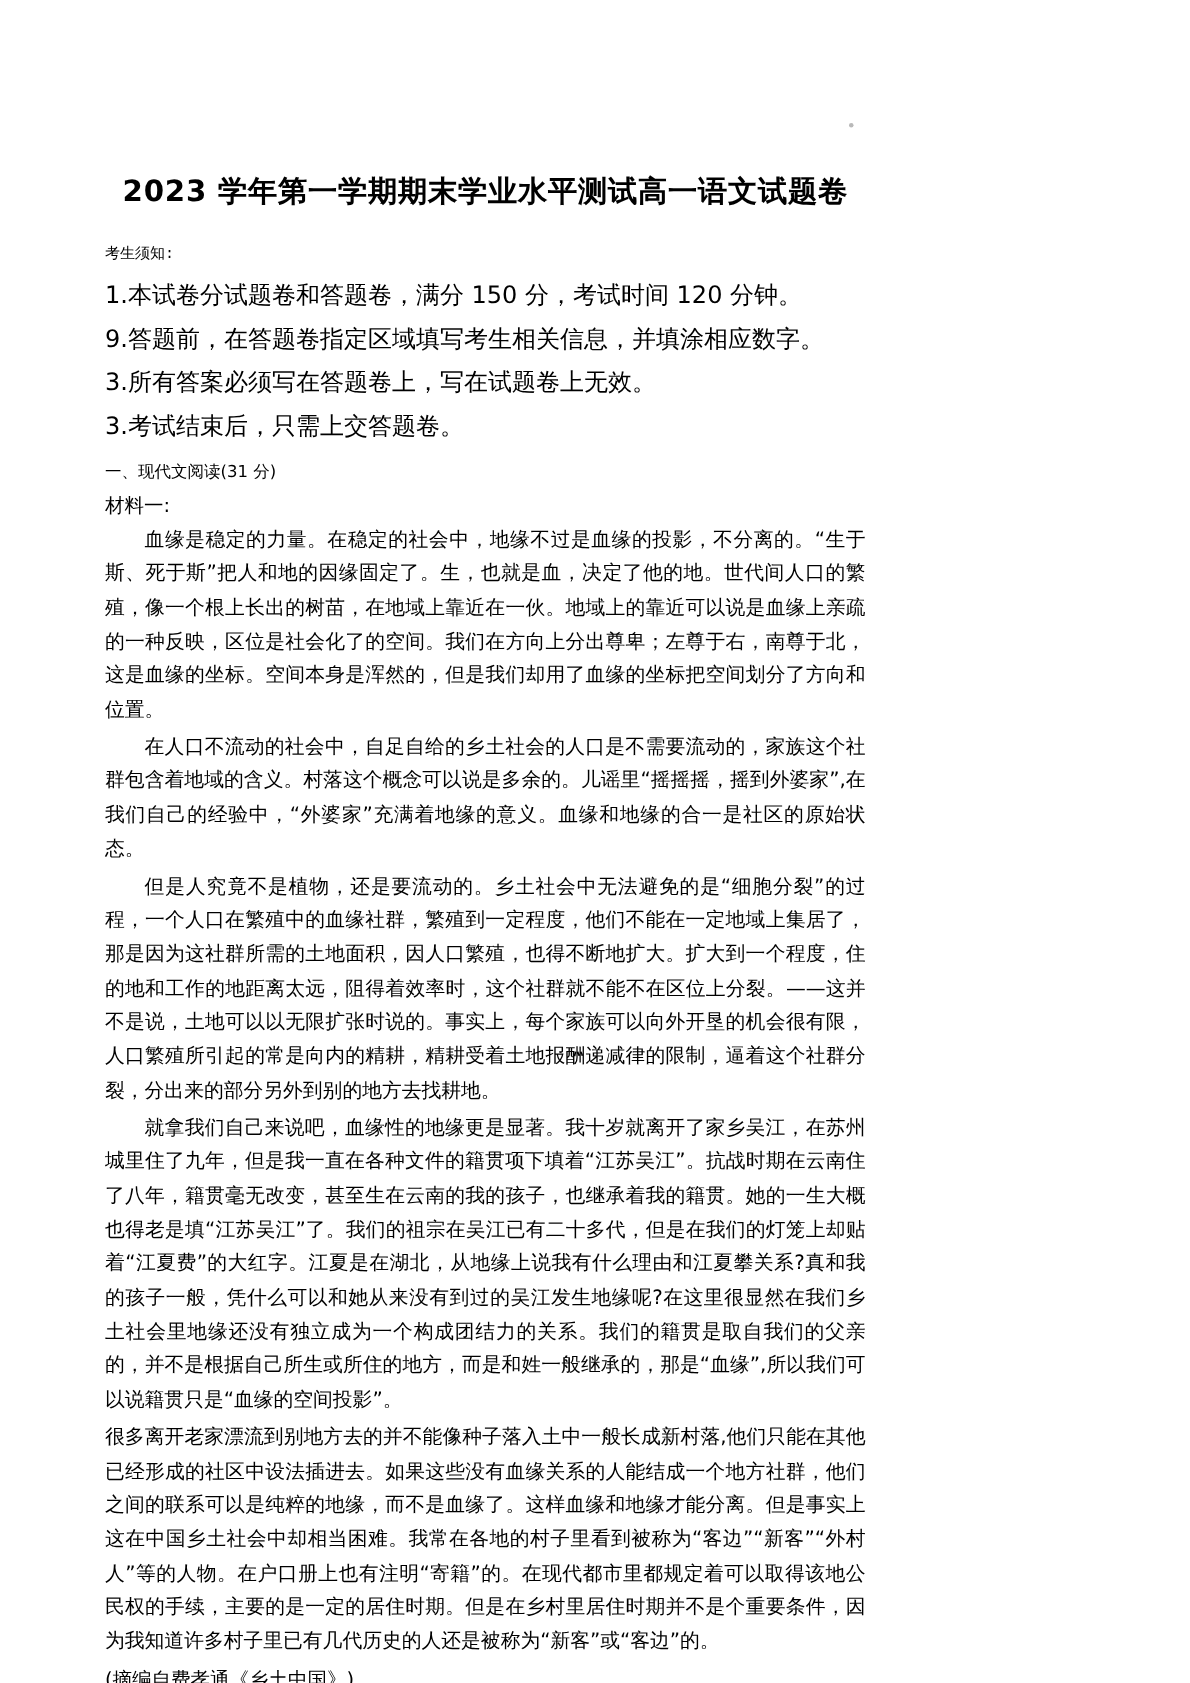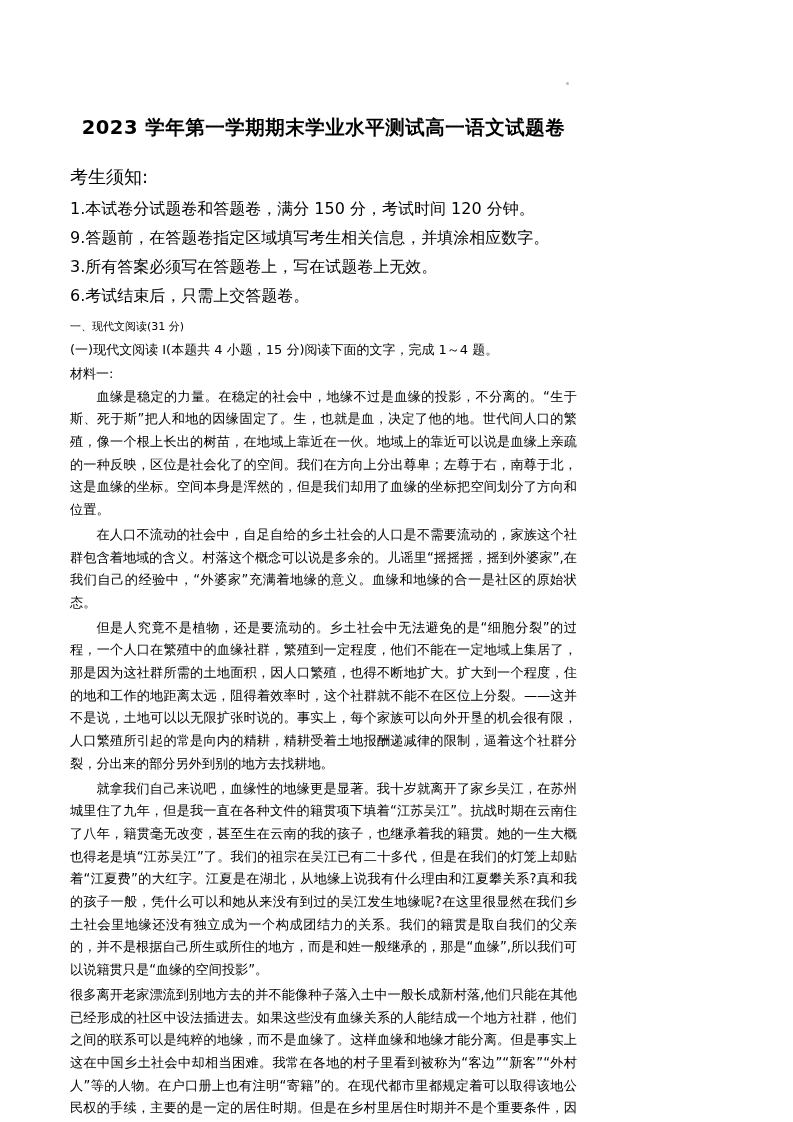--- a/index.html
+++ b/index.html
@@ -25,23 +25,24 @@
   }
   .doc-title {
     text-align: center;
     font-size: 19.5px;
     font-weight: bold;
     letter-spacing: 0.5px;
     margin: 28px 0 22px 0;
     line-height: 1.4;
   }
   .notice-head {
-    font-size: 18px;
+    font-size: 10px;
     margin: 0 0 6px 0;
     line-height: 1.5;
+    font-family: Liberation Mono, monospace;
   }
   .notice-line {
     font-size: 16px;
     line-height: 1.62;
     margin: 0 0 3px 0;
   }
   .section-title {
     font-size: 11px;
     font-weight: normal;
     margin: 9px 0 3px 0;
@@ -89,24 +90,23 @@
 <div class="page">
 
   <div class="dot-mark"></div>
 
   <h1 class="doc-title">2023 学年第一学期期末学业水平测试高一语文试题卷</h1>
 
   <div class="notice-head">考生须知:</div>
   <div class="notice-line">1.本试卷分试题卷和答题卷，满分 150 分，考试时间 120 分钟。</div>
   <div class="notice-line">9.答题前，在答题卷指定区域填写考生相关信息，并填涂相应数字。</div>
   <div class="notice-line">3.所有答案必须写在答题卷上，写在试题卷上无效。</div>
-  <div class="notice-line">6.考试结束后，只需上交答题卷。</div>
+  <div class="notice-line">3.考试结束后，只需上交答题卷。</div>
 
   <div class="section-title">一、现代文阅读(31 分)</div>
-  <div class="sub-title">(一)现代文阅读 I(本题共 4 小题，15 分)阅读下面的文字，完成 1～4 题。</div>
 
   <div class="mat-label">材料一:</div>
 
   <p class="para">血缘是稳定的力量。在稳定的社会中，地缘不过是血缘的投影，不分离的。“生于斯、死于斯”把人和地的因缘固定了。生，也就是血，决定了他的地。世代间人口的繁殖，像一个根上长出的树苗，在地域上靠近在一伙。地域上的靠近可以说是血缘上亲疏的一种反映，区位是社会化了的空间。我们在方向上分出尊卑；左尊于右，南尊于北，这是血缘的坐标。空间本身是浑然的，但是我们却用了血缘的坐标把空间划分了方向和位置。</p>
   <p class="para">在人口不流动的社会中，自足自给的乡土社会的人口是不需要流动的，家族这个社群包含着地域的含义。村落这个概念可以说是多余的。儿谣里“摇摇摇，摇到外婆家”,在我们自己的经验中，“外婆家”充满着地缘的意义。血缘和地缘的合一是社区的原始状态。</p>
   <p class="para">但是人究竟不是植物，还是要流动的。乡土社会中无法避免的是“细胞分裂”的过程，一个人口在繁殖中的血缘社群，繁殖到一定程度，他们不能在一定地域上集居了，那是因为这社群所需的土地面积，因人口繁殖，也得不断地扩大。扩大到一个程度，住的地和工作的地距离太远，阻得着效率时，这个社群就不能不在区位上分裂。——这并不是说，土地可以以无限扩张时说的。事实上，每个家族可以向外开垦的机会很有限，人口繁殖所引起的常是向内的精耕，精耕受着土地报酬递减律的限制，逼着这个社群分裂，分出来的部分另外到别的地方去找耕地。</p>
   <p class="para">就拿我们自己来说吧，血缘性的地缘更是显著。我十岁就离开了家乡吴江，在苏州城里住了九年，但是我一直在各种文件的籍贯项下填着“江苏吴江”。抗战时期在云南住了八年，籍贯毫无改变，甚至生在云南的我的孩子，也继承着我的籍贯。她的一生大概也得老是填“江苏吴江”了。我们的祖宗在吴江已有二十多代，但是在我们的灯笼上却贴着“江夏费”的大红字。江夏是在湖北，从地缘上说我有什么理由和江夏攀关系?真和我的孩子一般，凭什么可以和她从来没有到过的吴江发生地缘呢?在这里很显然在我们乡土社会里地缘还没有独立成为一个构成团结力的关系。我们的籍贯是取自我们的父亲的，并不是根据自己所生或所住的地方，而是和姓一般继承的，那是“血缘”,所以我们可以说籍贯只是“血缘的空间投影”。</p>
   <p class="para noindent">很多离开老家漂流到别地方去的并不能像种子落入土中一般长成新村落,他们只能在其他已经形成的社区中设法插进去。如果这些没有血缘关系的人能结成一个地方社群，他们之间的联系可以是纯粹的地缘，而不是血缘了。这样血缘和地缘才能分离。但是事实上这在中国乡土社会中却相当困难。我常在各地的村子里看到被称为“客边”“新客”“外村人”等的人物。在户口册上也有注明“寄籍”的。在现代都市里都规定着可以取得该地公民权的手续，主要的是一定的居住时期。但是在乡村里居住时期并不是个重要条件，因为我知道许多村子里已有几代历史的人还是被称为“新客”或“客边”的。</p>
 
   <div class="source">(摘编自费孝通《乡土中国》)</div>

